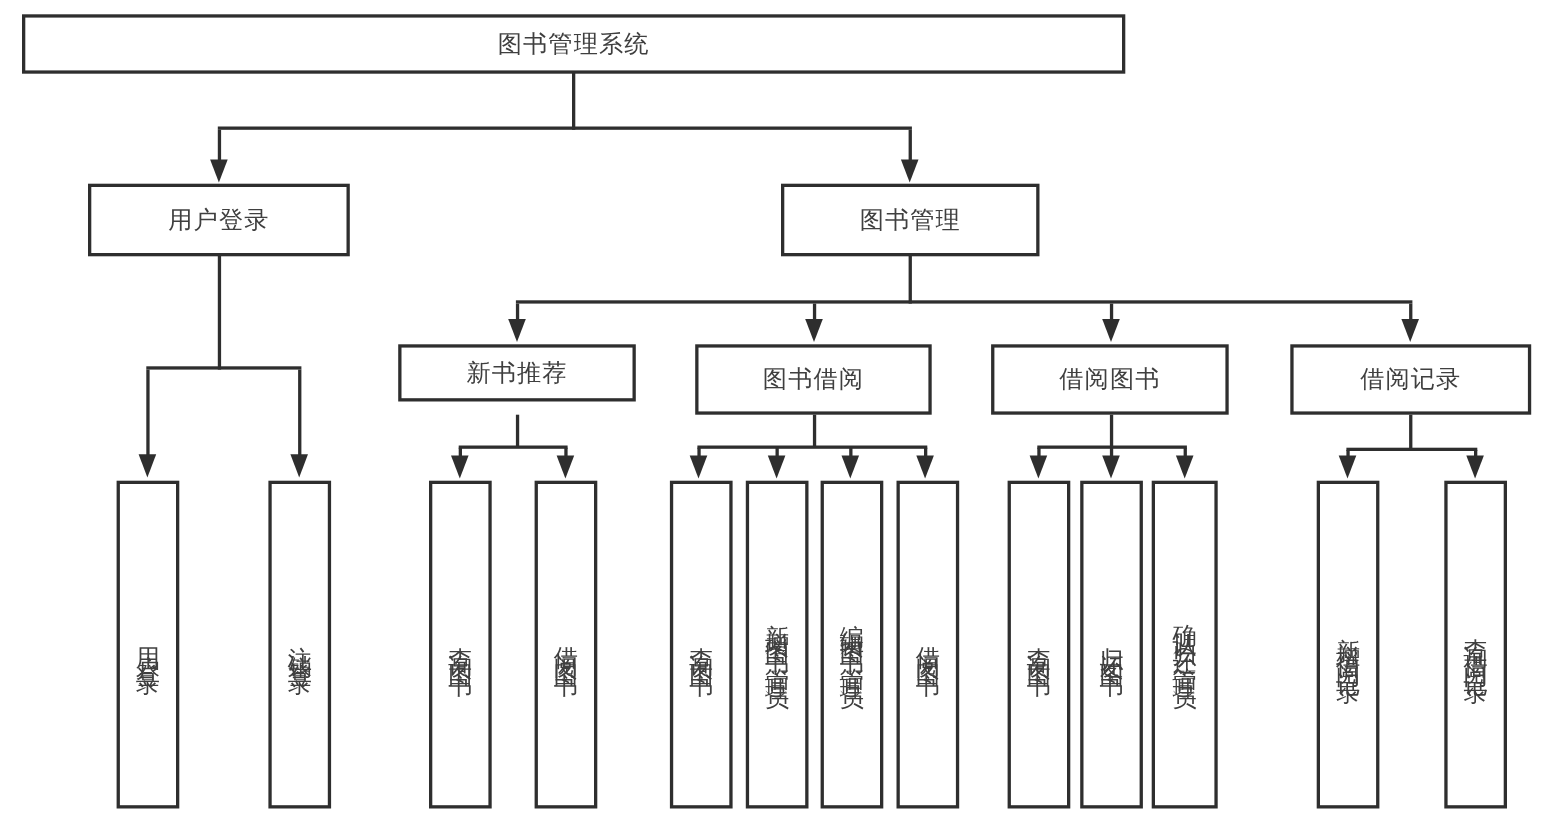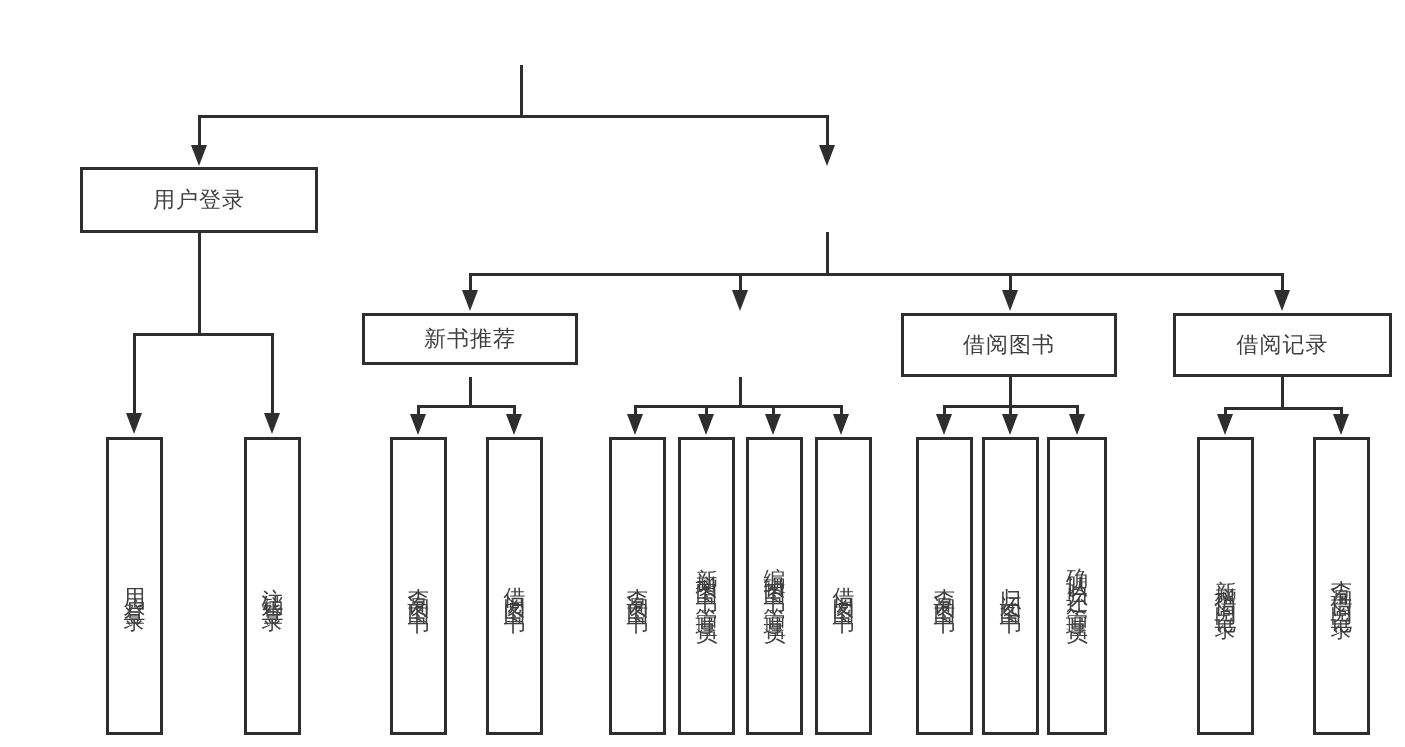--- a/index.html
+++ b/index.html
@@ -59,27 +59,36 @@
     letter-spacing:0.5px;
     z-index:20;
     white-space:nowrap;
   }
 </style>
 </head>
 <body>
 
 <div class="canvas">
 
+  <div class="hbox" style="left:20px;top:13px;width:1003px;height:54px">
+    <span>图书管理系统</span>
+  </div>
 
   <div class="hbox" style="left:80px;top:167px;width:238px;height:66px">
     <span>用户登录</span>
   </div>
+  <div class="hbox" style="left:710px;top:167px;width:235px;height:66px">
+    <span>图书管理</span>
+  </div>
 
   <div class="hbox" style="left:362px;top:313px;width:216px;height:52px">
     <span>新书推荐</span>
+  </div>
+  <div class="hbox" style="left:632px;top:313px;width:215px;height:64px">
+    <span>图书借阅</span>
   </div>
   <div class="hbox" style="left:901px;top:313px;width:216px;height:64px">
     <span>借阅图书</span>
   </div>
   <div class="hbox" style="left:1173px;top:313px;width:219px;height:64px">
     <span>借阅记录</span>
   </div>
 
   <div class="vbox" style="left:106px">
     <span class="vtext">用户登录</span>

